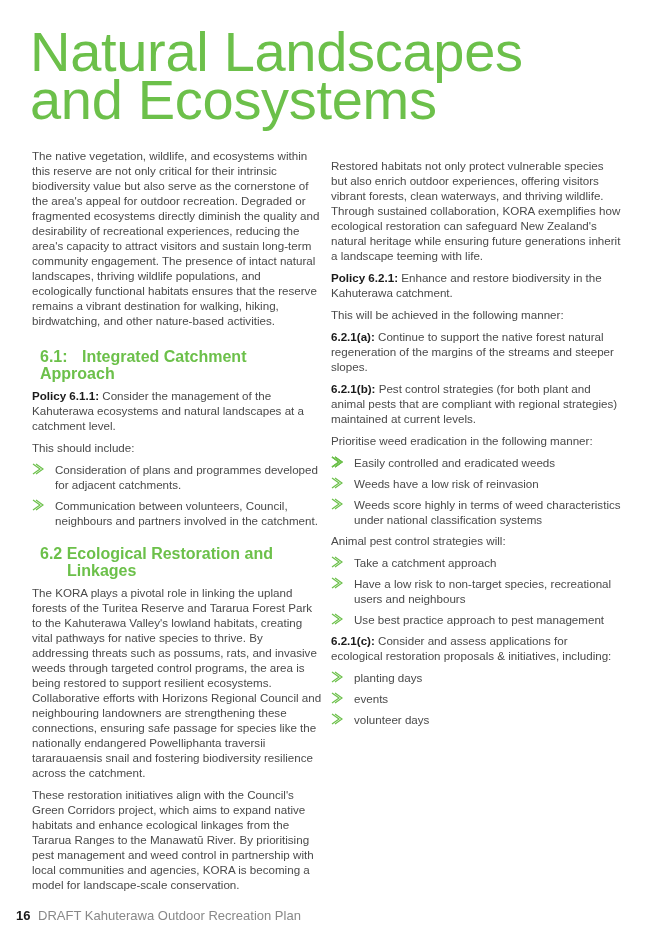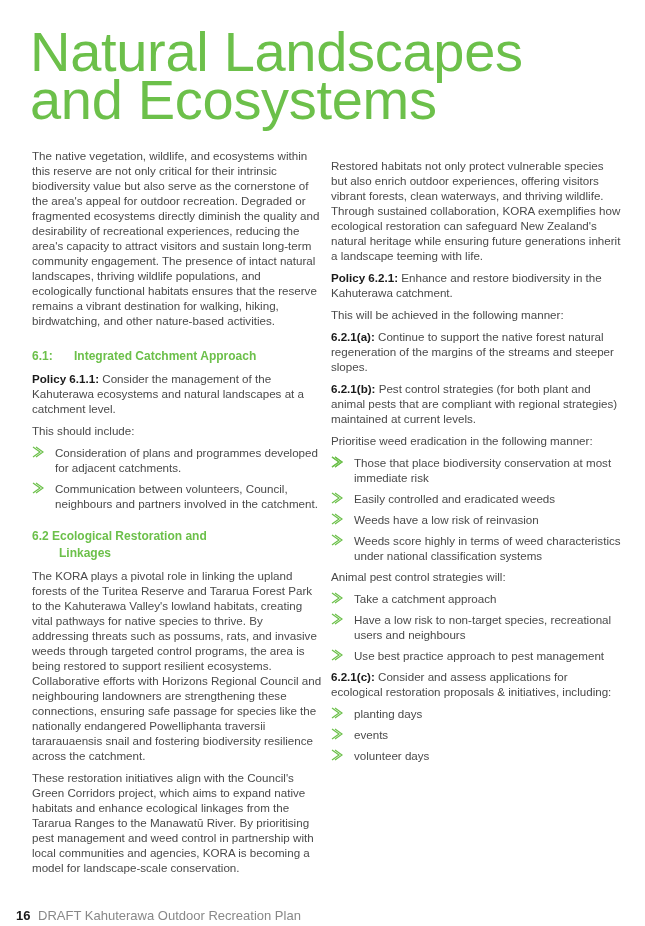--- a/index.html
+++ b/index.html
@@ -5,21 +5,21 @@
   html, body { margin: 0; padding: 0; background: #ffffff; }
   body { width: 645px; height: 926px; position: relative; overflow: hidden;
          font-family: "Liberation Sans", sans-serif; color: #4a4a4a; }
   .title { position: absolute; left: 30px; top: 28px; margin: 0;
            font-family: "Liberation Sans", sans-serif; font-weight: normal;
            color: #6cc04a; font-size: 56px; line-height: 48px; letter-spacing: -0.3px; }
   .col { position: absolute; top: 148px; width: 290px; font-size: 11.6px; line-height: 15px; }
   .col.left { left: 32px; }
   .col.right { left: 331px; top: 158px; }
   p { margin: 0 0 7px 0; }
-  .green-h { color: #6cc04a; font-weight: bold; font-size: 12px; line-height: 17px; margin: 0 0 6px 0; }
+  .green-h { color: #6cc04a; font-weight: bold; font-size: 16px; line-height: 17px; margin: 0 0 6px 8px; }
   .h61 { margin-top: 20px; }
   .h61 .num { display: inline-block; width: 42px; }
   .h62 { margin-top: 17px; }
   .h62 .l2 { display: block; padding-left: 27px; }
   b.ref { color: #1a1a1a; font-weight: bold; }
   ul { list-style: none; margin: 0 0 6px 0; padding: 0; }
   li { position: relative; padding-left: 23px; margin-bottom: 6px; }
   li .bullet { position: absolute; left: 0; top: 1px; width: 12px; height: 12px; }
   .footer { position: absolute; left: 16px; top: 908px; font-size: 13px; color: #888; }
   .footer .pg { color: #1a1a1a; font-weight: bold; margin-right: 4px; }
@@ -63,21 +63,21 @@
   <p>This will be achieved in the following manner:</p>
   <p><b class="ref">6.2.1(a):</b><span> Continue to support the native forest natural regeneration of the margins of the streams and steeper slopes.</span></p>
   <p><b class="ref">6.2.1(b):</b><span> Pest control strategies (for both plant and animal pests that are compliant with regional strategies) maintained at current levels.</span></p>
   <p>Prioritise weed eradication in the following manner:</p>
   <ul>
     <li><svg class="bullet" viewBox="0 0 12 12">
           <path d="M1 1 L8 6 L1 11 M4 1 L11 6 L4 11" fill="none" stroke="#6cc04a" stroke-width="1.2"></path>
         </svg></li>
     <li><svg class="bullet" viewBox="0 0 12 12">
           <path d="M1 1 L8 6 L1 11 M4 1 L11 6 L4 11" fill="none" stroke="#6cc04a" stroke-width="1.2"></path>
-        </svg><span>Those that place biodiversity conservation at most immediate risk</span></li>
+        </svg></li>
     <li><svg class="bullet" viewBox="0 0 12 12">
           <path d="M1 1 L8 6 L1 11 M4 1 L11 6 L4 11" fill="none" stroke="#6cc04a" stroke-width="1.2"></path>
         </svg><span>Easily controlled and eradicated weeds</span></li>
     <li><svg class="bullet" viewBox="0 0 12 12">
           <path d="M1 1 L8 6 L1 11 M4 1 L11 6 L4 11" fill="none" stroke="#6cc04a" stroke-width="1.2"></path>
         </svg><span>Weeds have a low risk of reinvasion</span></li>
     <li><svg class="bullet" viewBox="0 0 12 12">
           <path d="M1 1 L8 6 L1 11 M4 1 L11 6 L4 11" fill="none" stroke="#6cc04a" stroke-width="1.2"></path>
         </svg><span>Weeds score highly in terms of weed characteristics under national classification systems</span></li>
   </ul>

